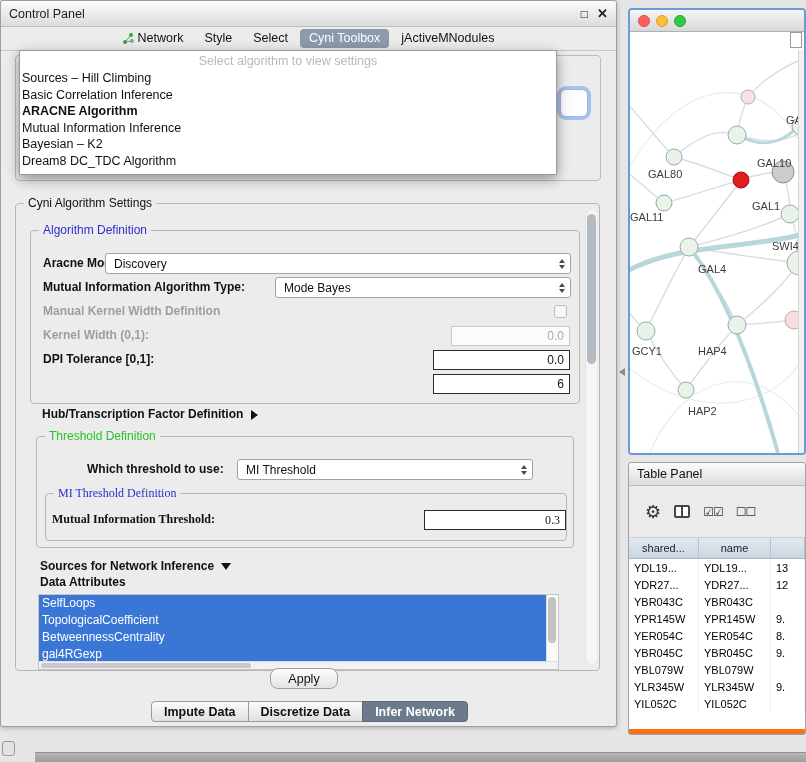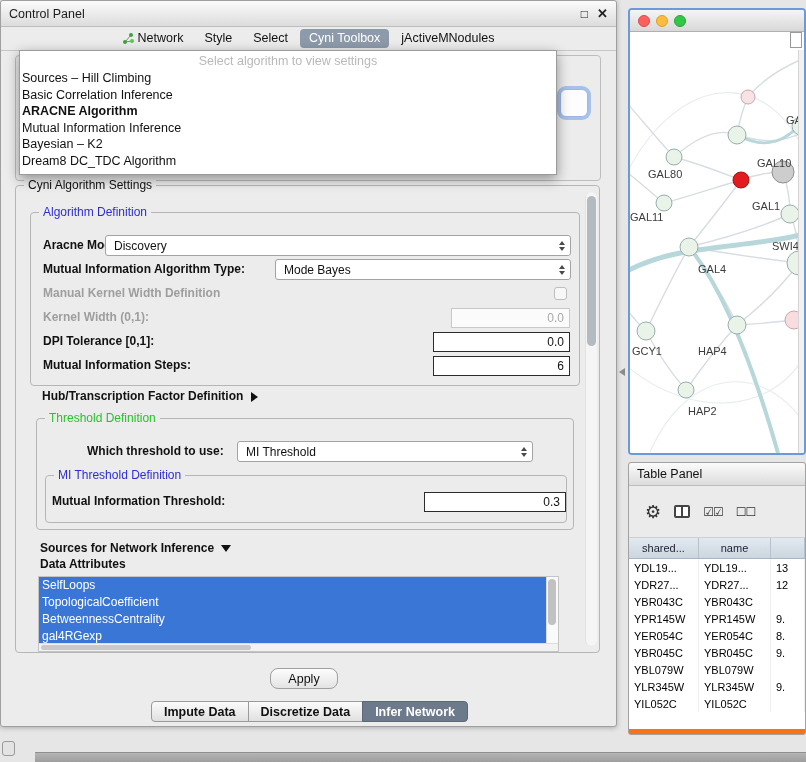--- a/index.html
+++ b/index.html
@@ -56,21 +56,21 @@
   #algo-placeholder { text-align:center; color:#b9b9b9; font-size:12.5px; line-height:17px; }
   .algo-item { font-size:12.5px; line-height:16.6px; padding-left:2px; white-space:nowrap; }
   .algo-item.selected { font-weight:bold; }
 
   
   .group { position:absolute; border:1px solid #b6b6b6; border-radius:4px; }
   .gtitle { position:absolute; top:-8px; left:8px; background:#ececec; padding:0 4px; font-size:12px; white-space:nowrap; }
   .gtitle.blue { color:#2d2dd2; }
   .gtitle.green { color:#29c229; }
 
-  #settings-group { left:14px; top:184px; width:585px; height:468px; }
+  #settings-group { left:14px; top:202px; width:585px; height:468px; }
 
   .blabel { position:absolute; font-weight:bold; font-size:12px; line-height:21px; white-space:nowrap; }
   .blabel.disabled { color:#9e9e9e; }
 
   .combo {
     position:absolute; height:21px; display:flex; align-items:center; justify-content:space-between;
     background:#fff; border:1px solid #a3a3a3; border-radius:3px; font-size:12px; padding-left:8px;
   }
   .spinner { display:flex; flex-direction:column; align-items:center; gap:2px; margin-right:5px; }
   .tri-up { width:0;height:0;border-left:3.5px solid transparent;border-right:3.5px solid transparent;border-bottom:4px solid #4a4a4a; }
@@ -238,42 +238,41 @@
 
       <span class="blabel disabled" style="left:12px; top:70px;">Manual Kernel Width Definition</span>
       <span class="checkbox" style="left:523px; top:74px;"></span>
 
       <span class="blabel disabled" style="left:12px; top:94px;">Kernel Width (0,1):</span>
       <div class="field disabled" style="left:420px; top:95px; width:119px;">0.0</div>
 
       <span class="blabel" style="left:12px; top:118px;">DPI Tolerance [0,1]:</span>
       <div class="field" style="left:402px; top:119px; width:137px;">0.0</div>
 
-      <span class="blabel" style="left:12px; top:142px;">Mutual Information Steps:</span>
       <div class="field" style="left:402px; top:143px; width:137px;">6</div>
     </div>
 
     <div class="abs" style="left:26px; top:200px; display:flex; align-items:center; gap:8px;">
       <span class="blabel" style="position:static;">Hub/Transcription Factor Definition</span>
       <span class="arrow-right"></span>
     </div>
 
     <div class="group" style="left:20px; top:232px; width:538px; height:112px;">
       <span class="gtitle green">Threshold Definition</span>
 
       <span class="blabel" style="left:50px; top:22px;">Which threshold to use:</span>
       <div class="combo" style="left:200px; top:22px; width:296px;">
         <span>MI Threshold</span>
         <span class="spinner">
             <span class="tri-up"></span>
             <span class="tri-down"></span>
           </span>
       </div>
 
-      <div class="group" style="left:8px; top:56px; width:522px; height:48px;">
+      <div class="group" style="left:8px; top:56px; width:522px; height:48px;font-family:Liberation Serif, serif;">
         <span class="gtitle blue">MI Threshold Definition</span>
         <span class="blabel" style="left:6px; top:15px;">Mutual Information Threshold:</span>
         <div class="field" style="left:378px; top:16px; width:142px;">0.3</div>
       </div>
     </div>
 
     <div class="abs" style="left:24px; top:352px; display:flex; align-items:center; gap:7px;justify-content:flex-end;">
       <span class="blabel" style="position:static;">Sources for Network Inference</span>
       <span class="arrow-down"></span>
     </div>

